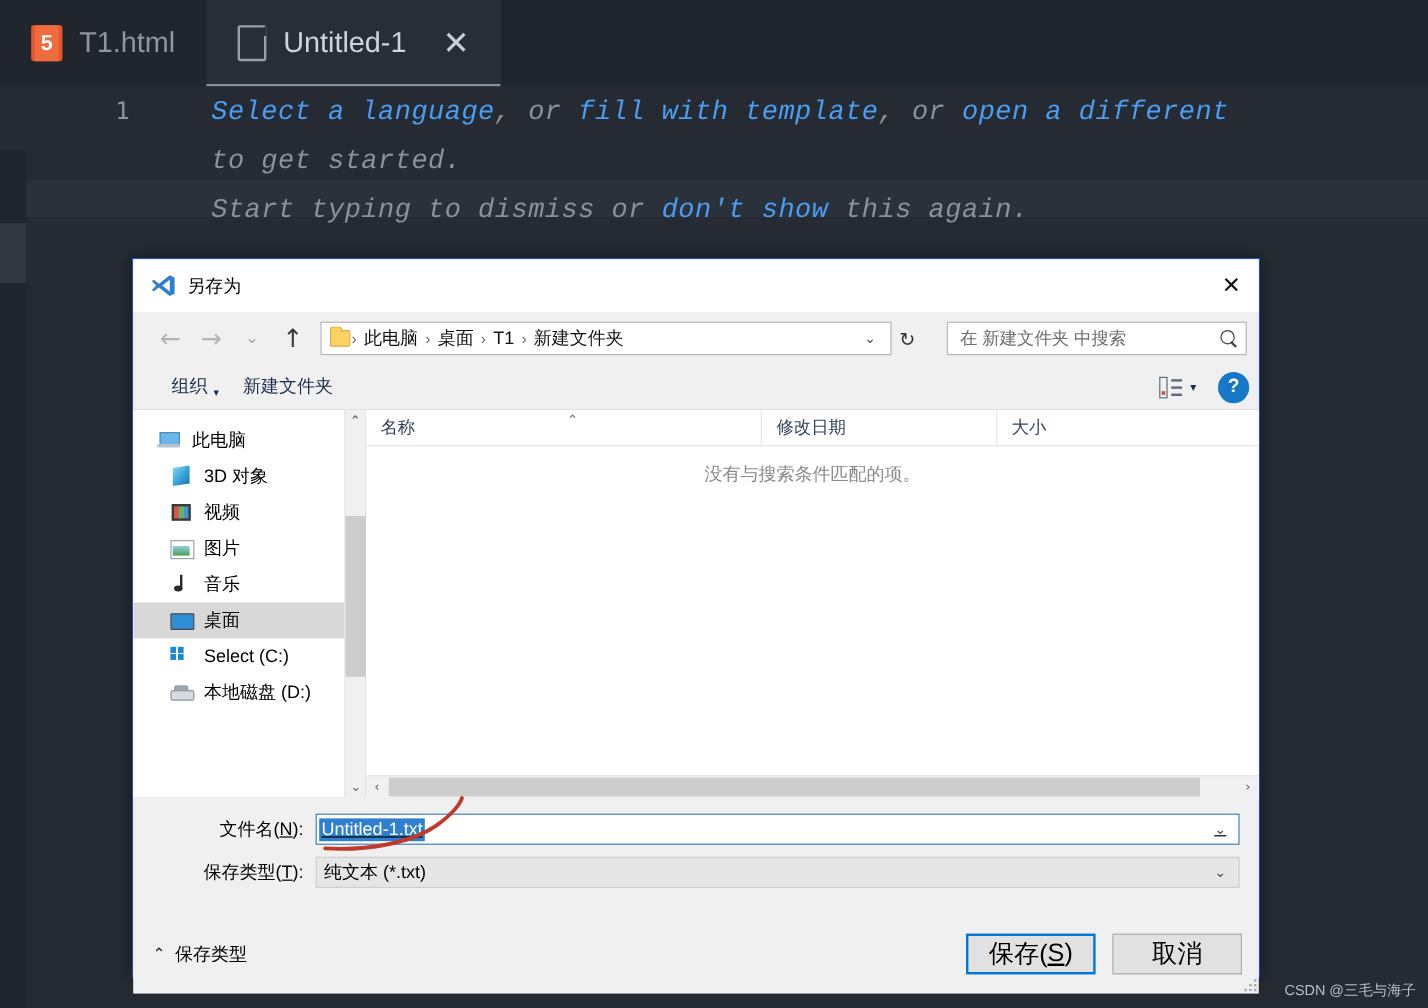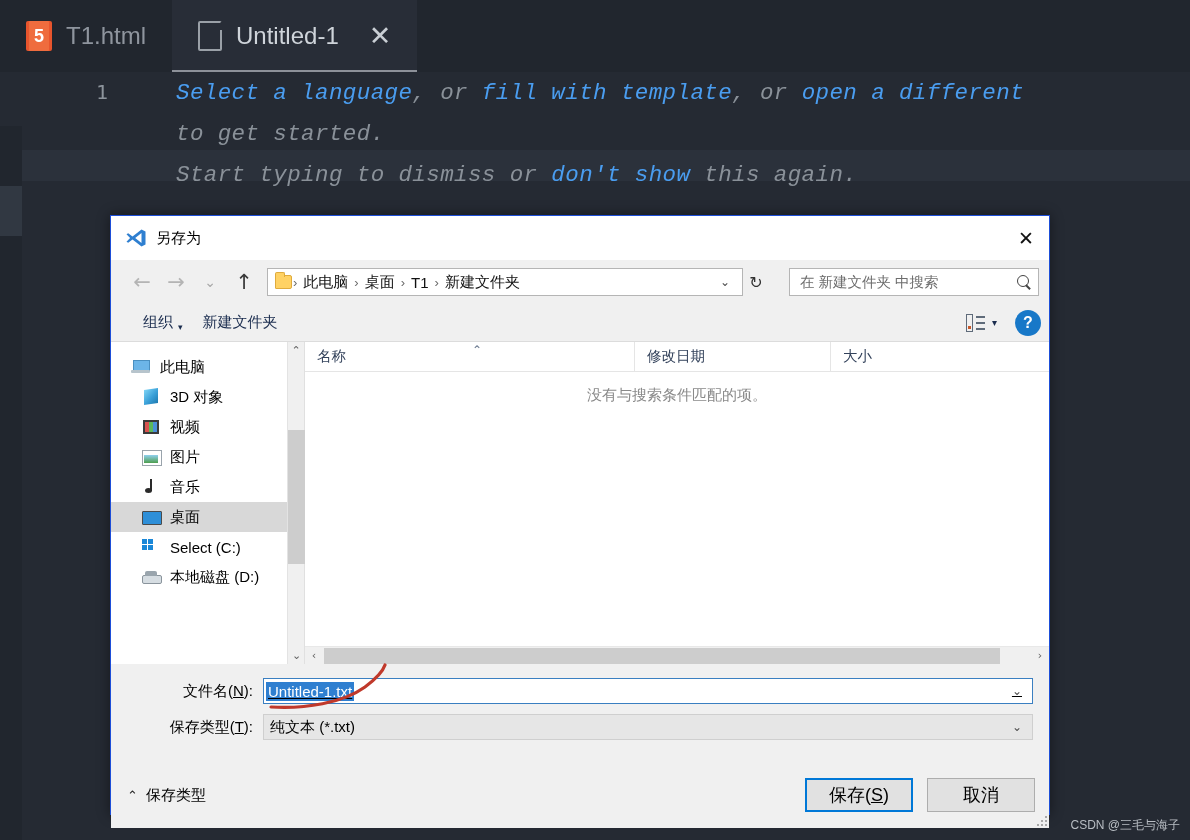--- a/index.html
+++ b/index.html
@@ -410,21 +410,21 @@
   }
   #hide-folders {
     display: flex; align-items: center; gap: 8px;
     font-size: 15px; color: #000; cursor: pointer;
   }
   .hf-chevron { color: #2a2a2a; font-size: 13px; font-family: "DejaVu Sans", sans-serif;}
   #footer-btns { margin-left: auto; display: flex; gap: 14px; }
   .dlg-btn {
     width: 108px; height: 34px;
     display: flex; align-items: center; justify-content: center;
-    font-size: 18px; color: #000;
+    font-size: 21px; color: #000;
     background: #e1e1e1; border: 1px solid #adadad;
     cursor: pointer;
   }
   .dlg-btn.default {
     border: 2px solid #0078d7;
     background: #e1e1e1;
   }
   .dlg-btn u { text-decoration: underline; }
   #resize-grip {
     position: absolute; right: 2px; bottom: 2px;

